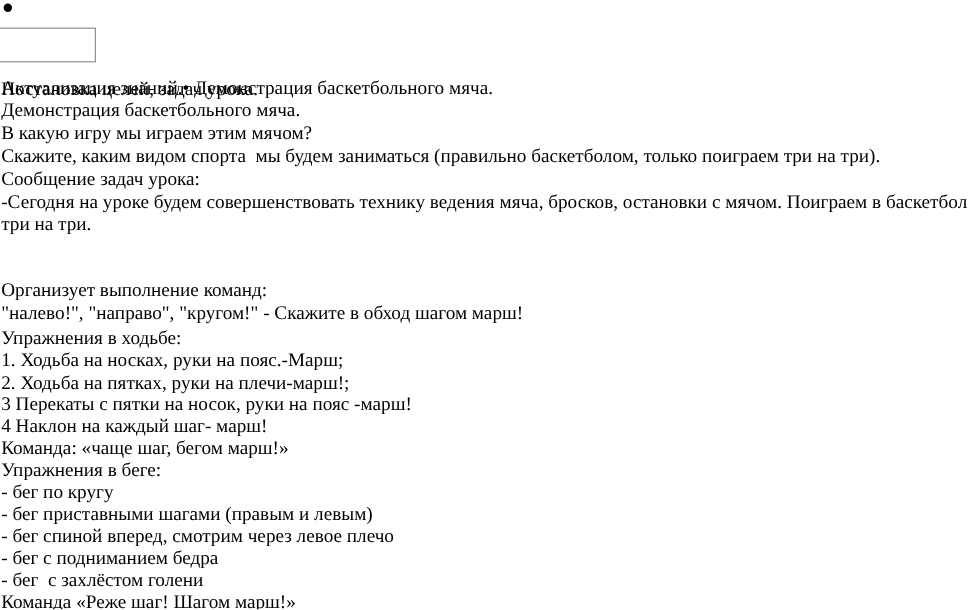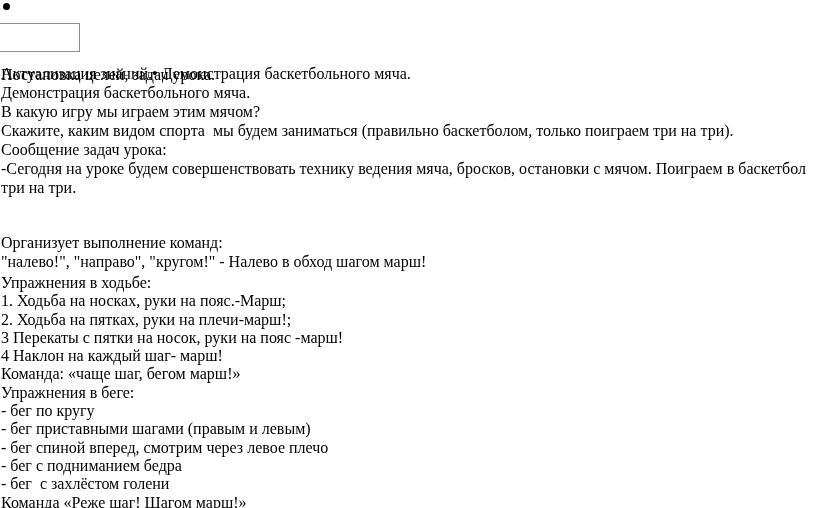--- a/index.html
+++ b/index.html
@@ -61,21 +61,21 @@
 
   <div class="para p2">Актуализация знаний.• Демонстрация баскетбольного мяча.
 Демонстрация баскетбольного мяча.
 В какую игру мы играем этим мячом?
 Скажите, каким видом спорта  мы будем заниматься (правильно баскетболом, только поиграем три на три).
 Сообщение задач урока:
 -Сегодня на уроке будем совершенствовать технику ведения мяча, бросков, остановки с мячом. Поиграем в баскетбол
 три на три.</div>
 
   <div class="para p3">Организует выполнение команд:
-"налево!", "направо", "кругом!" - Налево в обход шагом марш!</div>
+"налево!", "направо", "кругом!" - Скажите в обход шагом марш!</div>
 
   <div class="para p4">Упражнения в ходьбе:
 1. Ходьба на носках, руки на пояс.-Марш;
 2. Ходьба на пятках, руки на плечи-марш!;
 3 Перекаты с пятки на носок, руки на пояс -марш!
 4 Наклон на каждый шаг- марш!
 Команда: «чаще шаг, бегом марш!»
 Упражнения в беге:
 - бег по кругу
 - бег приставными шагами (правым и левым)

